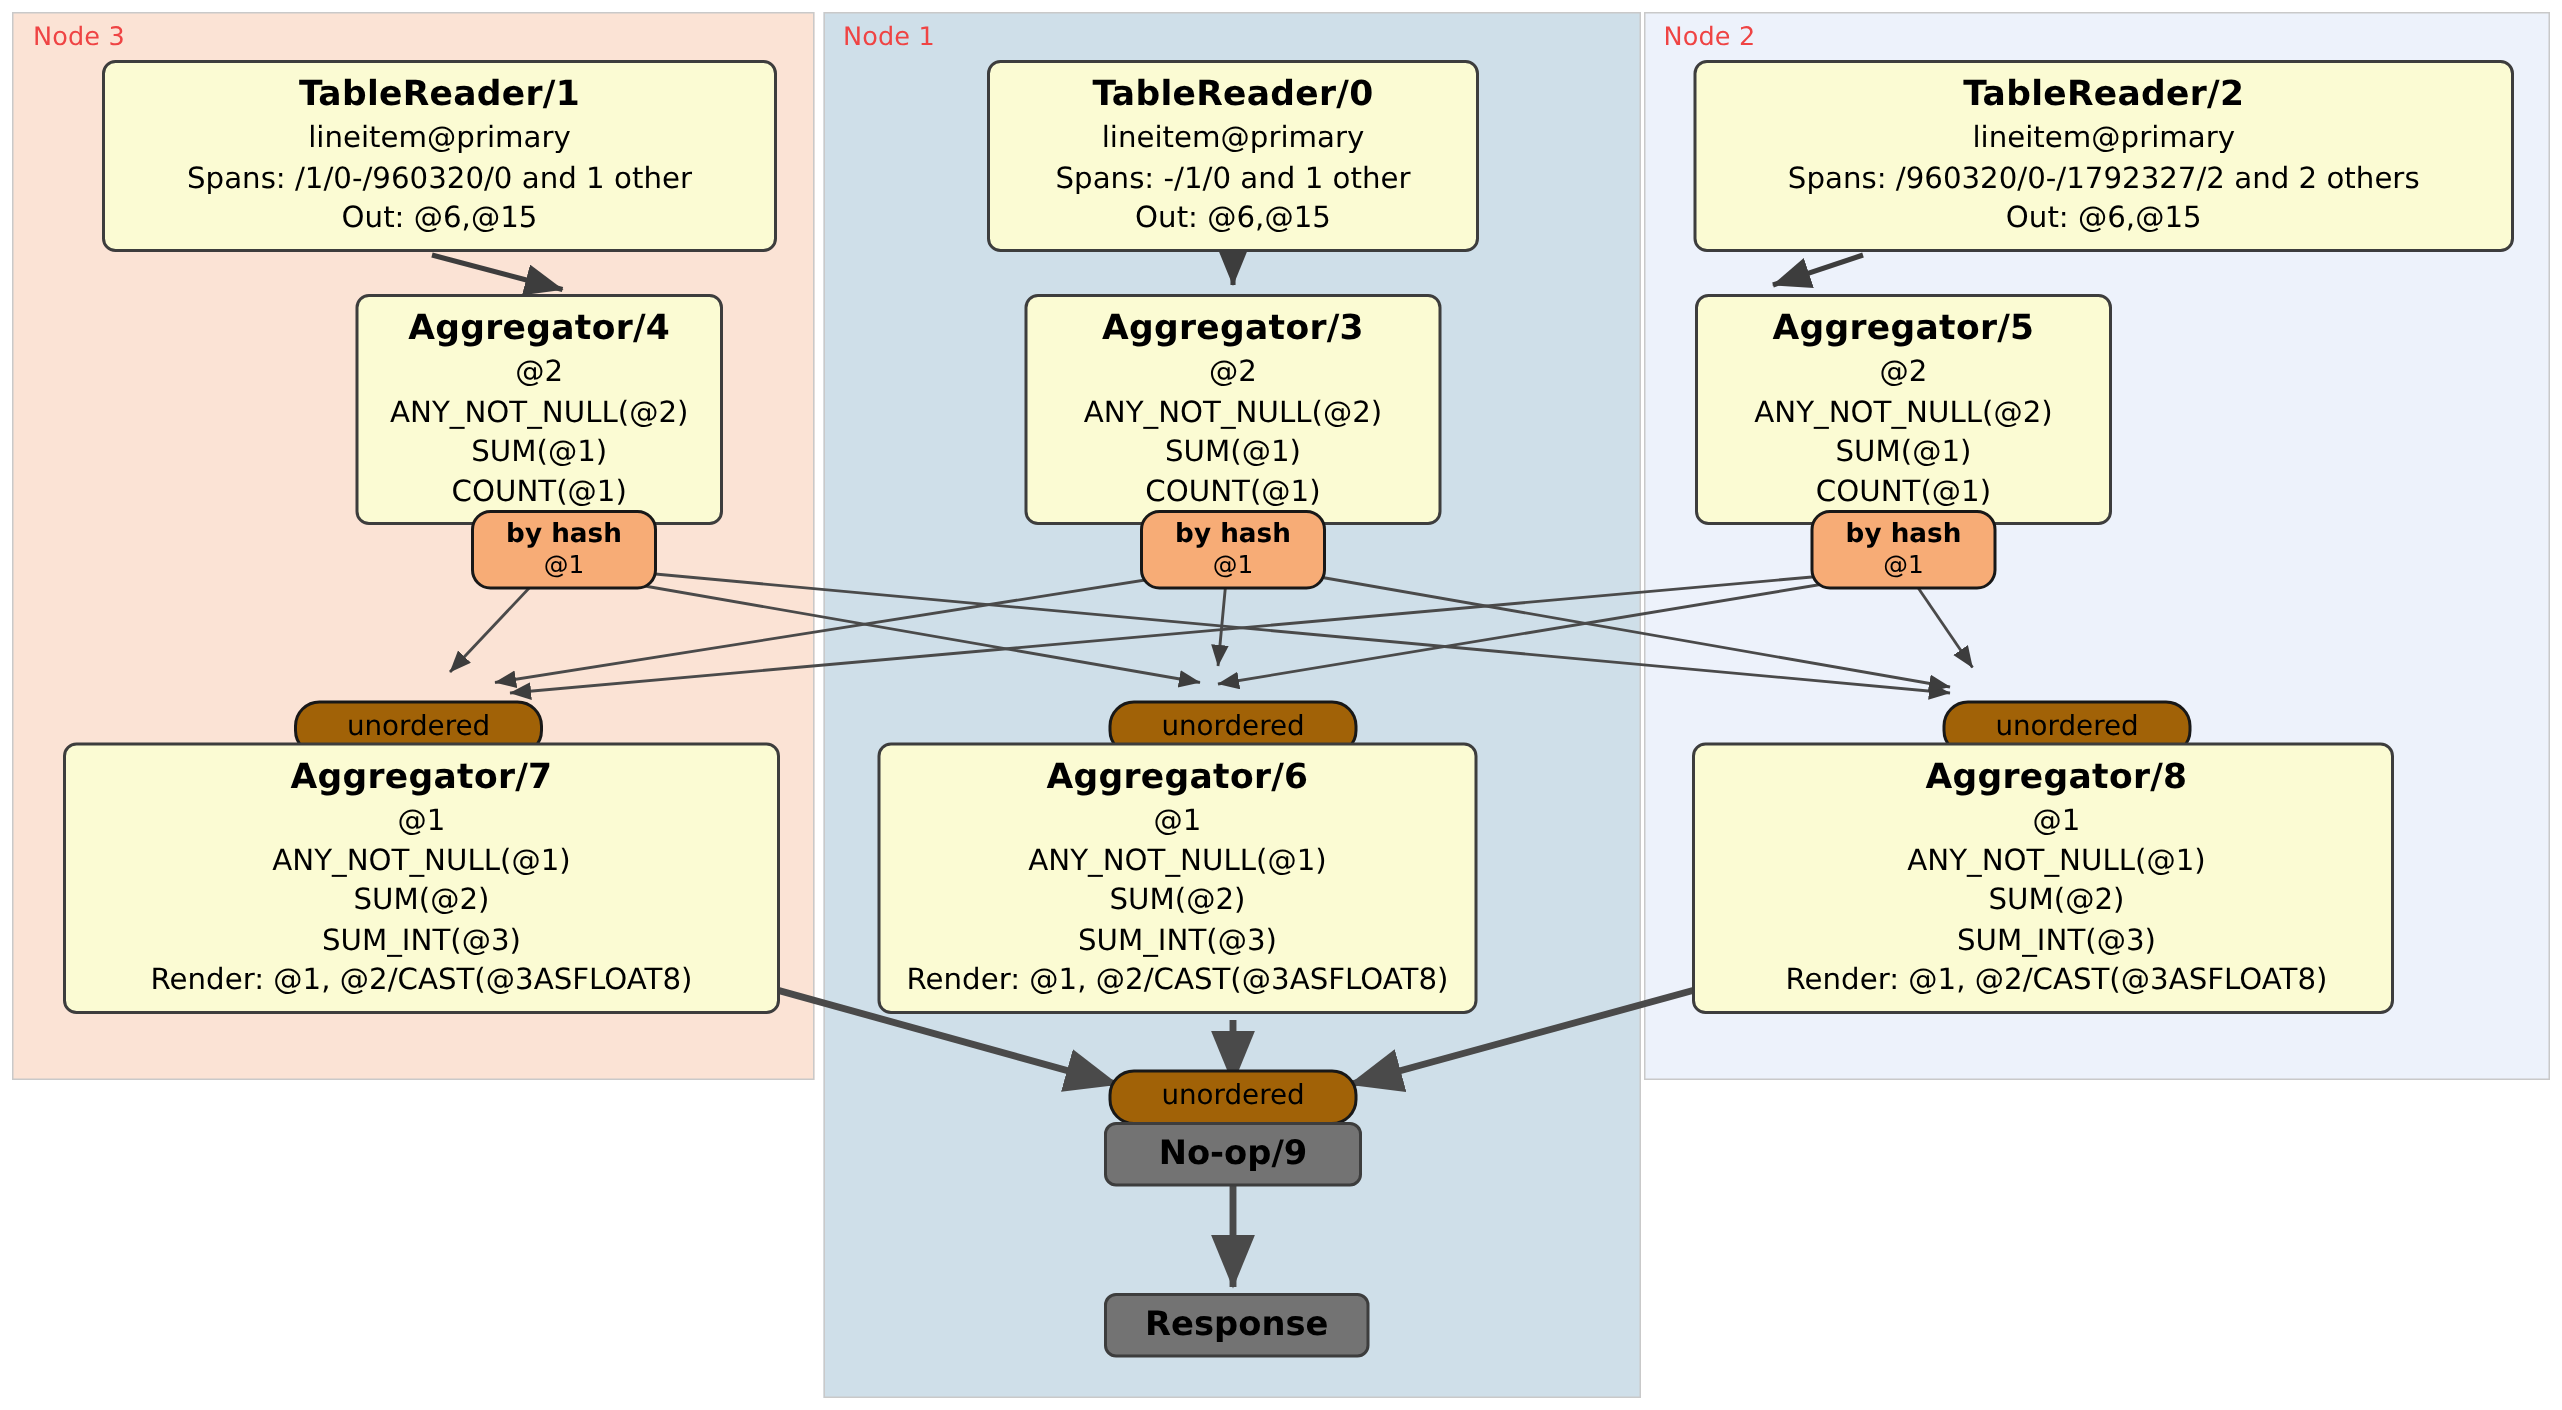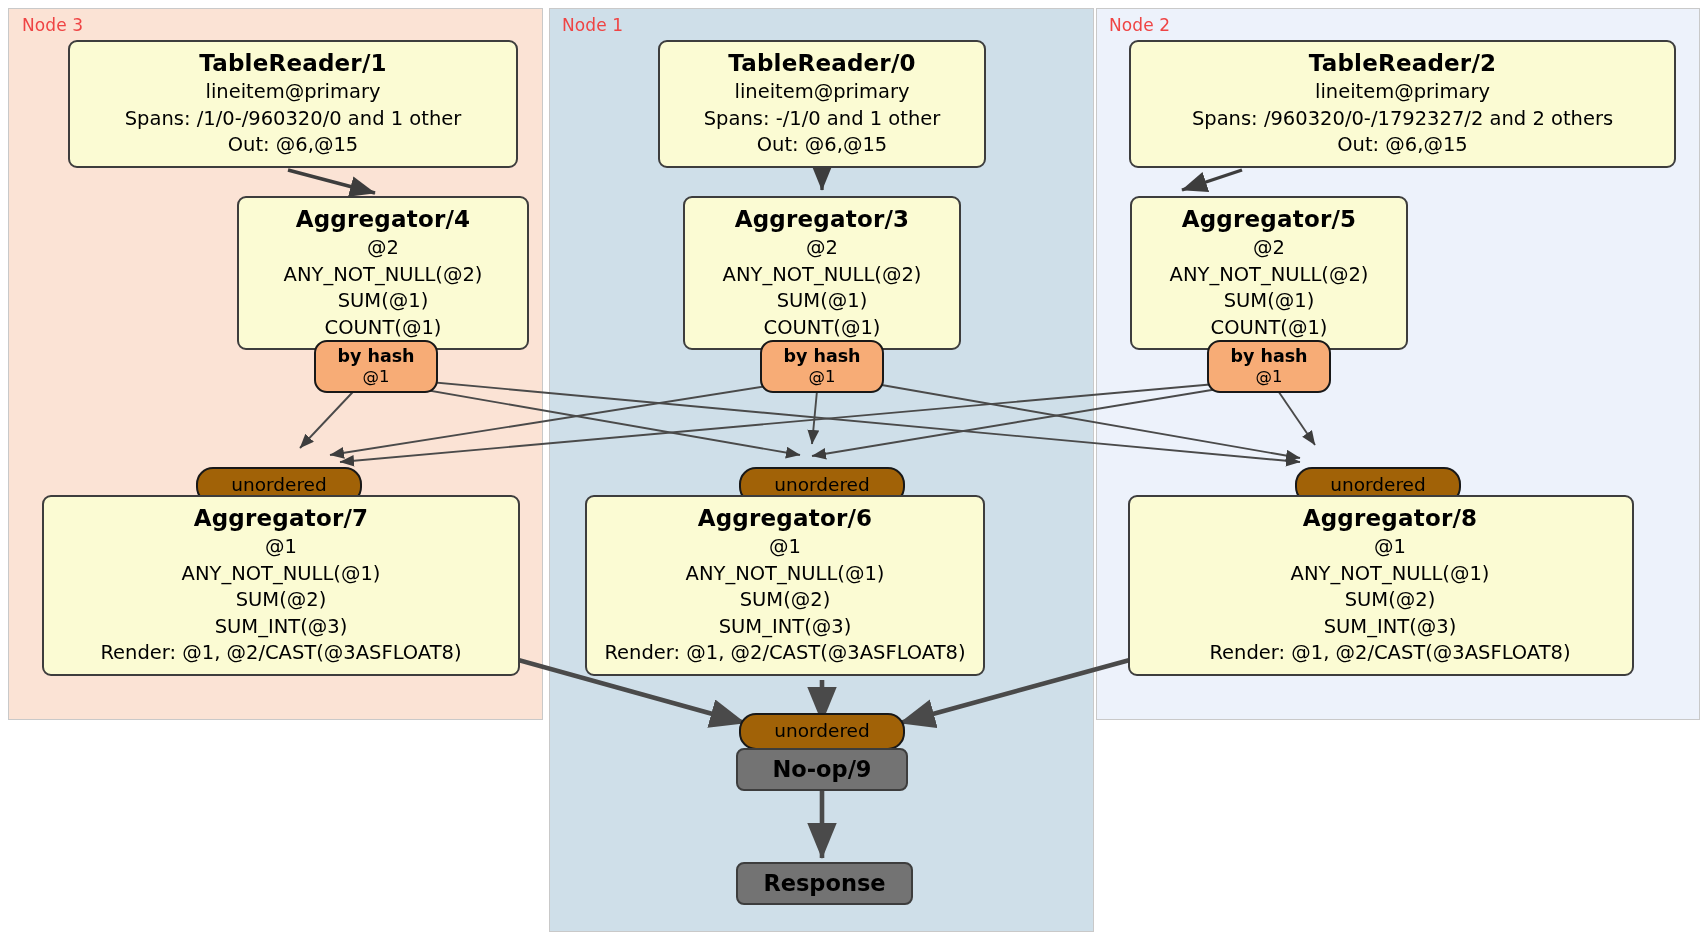--- a/index.html
+++ b/index.html
@@ -108,21 +108,21 @@
     <div class="ln">Out: @6,@15</div>
   </div>
 
   <div class="box" style="left:1129px;top:40px;width:547px;">
     <div class="ttl">TableReader/2</div>
     <div class="ln">lineitem@primary</div>
     <div class="ln">Spans: /960320/0-/1792327/2 and 2 others</div>
     <div class="ln">Out: @6,@15</div>
   </div>
 
-  <div class="box" style="left:237px;top:196px;width:292px;">
+  <div class="box" style="left:237px;top:196px;width:245px;">
     <div class="ttl">Aggregator/4</div>
     <div class="ln">@2</div>
     <div class="ln">ANY_NOT_NULL(@2)</div>
     <div class="ln">SUM(@1)</div>
     <div class="ln">COUNT(@1)</div>
   </div>
 
   <div class="box" style="left:683px;top:196px;width:278px;">
     <div class="ttl">Aggregator/3</div>
     <div class="ln">@2</div>
@@ -175,21 +175,21 @@
 
   <div class="box" style="left:585px;top:495px;width:400px;">
     <div class="ttl">Aggregator/6</div>
     <div class="ln">@1</div>
     <div class="ln">ANY_NOT_NULL(@1)</div>
     <div class="ln">SUM(@2)</div>
     <div class="ln">SUM_INT(@3)</div>
     <div class="ln">Render: @1, @2/CAST(@3ASFLOAT8)</div>
   </div>
 
-  <div class="box" style="left:1128px;top:495px;width:506px;padding-left:28px;">
+  <div class="box" style="left:1128px;top:495px;width:468px;padding-left:28px;">
     <div class="ttl">Aggregator/8</div>
     <div class="ln">@1</div>
     <div class="ln">ANY_NOT_NULL(@1)</div>
     <div class="ln">SUM(@2)</div>
     <div class="ln">SUM_INT(@3)</div>
     <div class="ln">Render: @1, @2/CAST(@3ASFLOAT8)</div>
   </div>
 
   <div class="badge syncbadge" style="left:739px;top:713px;width:166px;">
     <span>unordered</span>

